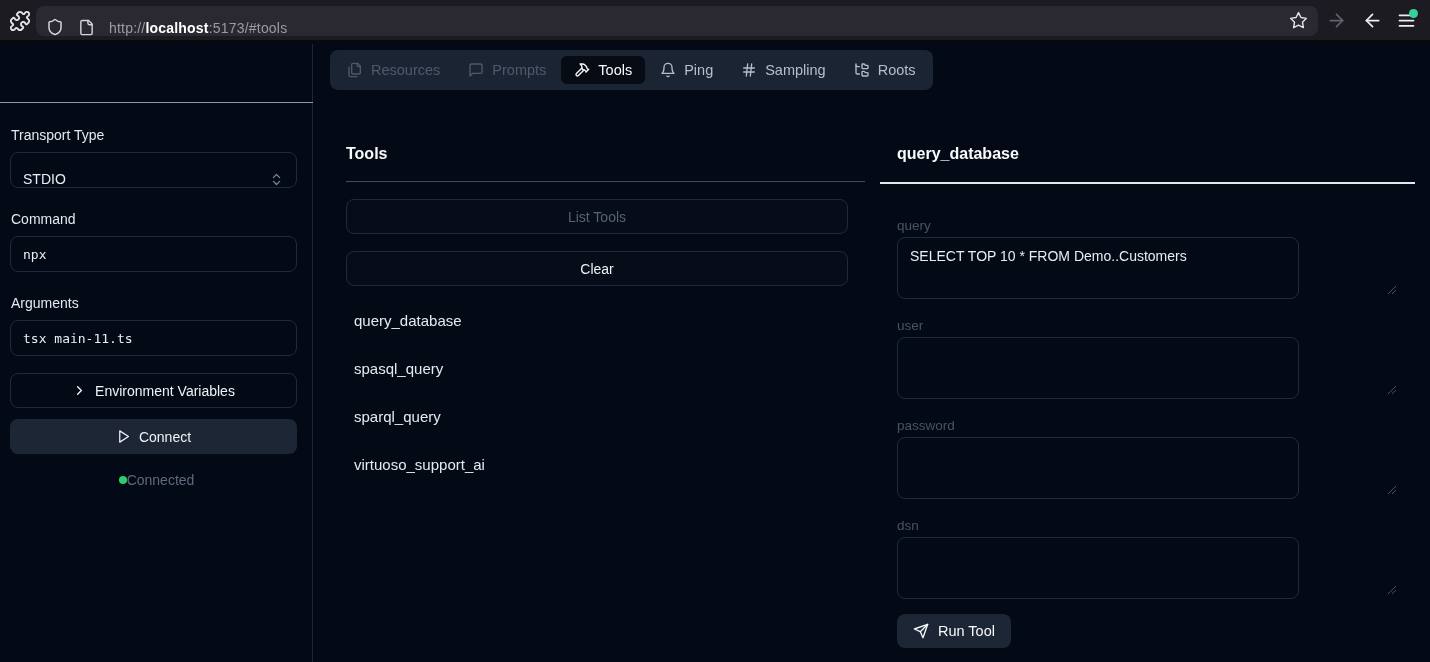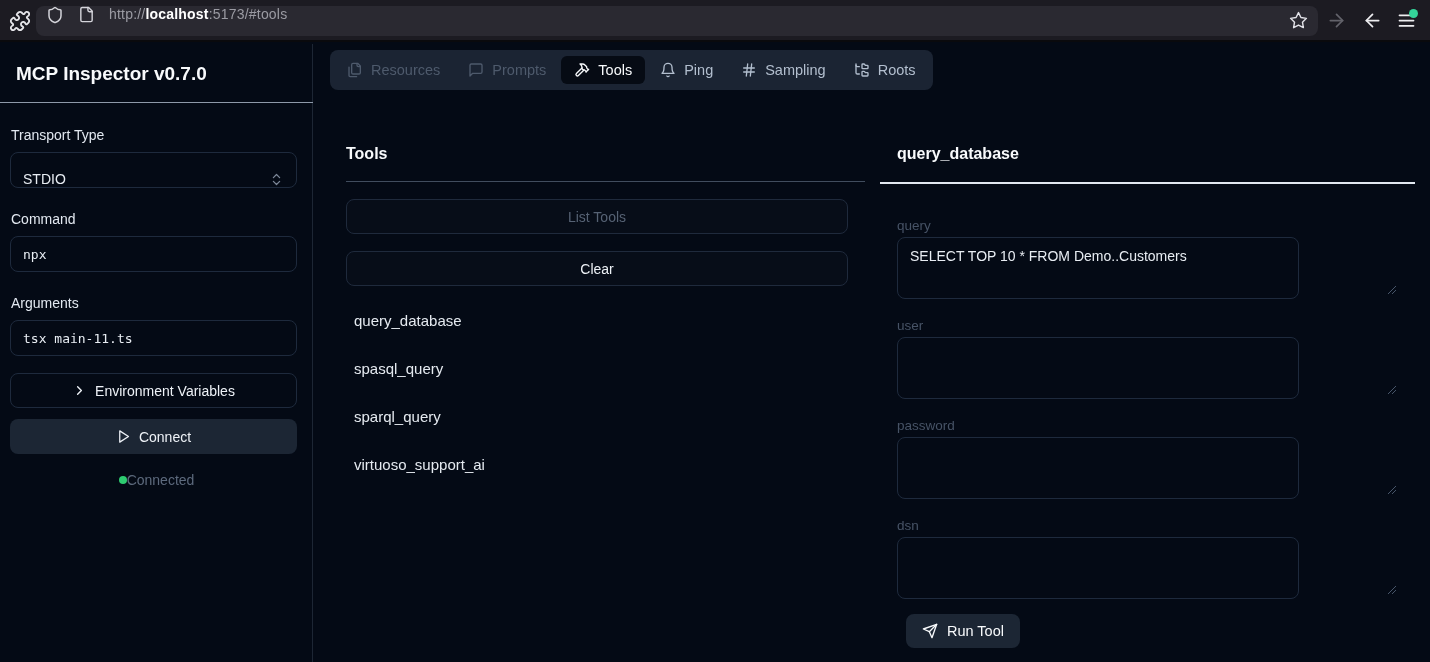--- a/index.html
+++ b/index.html
@@ -4,21 +4,21 @@
 <style>
   * { margin: 0; padding: 0; box-sizing: border-box; }
   html, body { width: 1430px; height: 662px; overflow: hidden; background: #040a15;
     font-family: "Liberation Sans", sans-serif; }
 
   
   .chrome { position: absolute; top: 0; left: 0; width: 1430px; height: 42px;
     background: #1c1b22; border-bottom: 2px solid #0a0a0d; }
   .chrome .puzzle { position: absolute; left: 9px; top: 10px; color: #e6e6ea; }
   .urlbar { position: absolute; left: 36px; top: 6px; width: 1282px; height: 30px;
-    background: #2a2931; border-radius: 8px; display: flex; align-items: flex-start; padding: 0 10px; }
+    background: #2a2931; border-radius: 8px; display: flex; align-items: flex-end; padding: 0 10px; }
   .urlbar .ic { color: #d4d4da; display: inline-flex; margin-right: 14px; }
   .url-text { font-size: 14px; color: #9b9ba3; letter-spacing: .2px; }
   .url-text .host { color: #ffffff; font-weight: 700; }
   .urlbar .star { position: absolute; right: 10px; top: 5px; color: #e2e2e8; }
   .nav-ic { position: absolute; top: 10px; display: inline-flex; }
   .nav-fwd { left: 1326px; color: #62626a; }
   .nav-back { left: 1362px; color: #ededf0; }
   .nav-menu { left: 1396px; color: #ededf0; }
   .menu-dot { position: absolute; left: 1409px; top: 9px; width: 9px; height: 9px;
     border-radius: 50%; background: #34d399; }
@@ -74,21 +74,21 @@
   .det-divider { position: absolute; left: 880px; top: 138px; width: 535px; height: 2px; background: #e2e8f0; }
   .det-label { position: absolute; left: 897px; font-size: 13.5px; color: #475366; }
   .det-ta { position: absolute; left: 897px; width: 402px; height: 62px; resize: none;
     border: 1px solid #1e2a3d; border-radius: 8px; background: transparent; outline: none;
     color: #e8edf3; font-size: 14px; font-family: "Liberation Sans", sans-serif;
     padding: 10px 12px; }
   .resizer { position: absolute; width: 11px; height: 11px; color: #475569; pointer-events: none; }
   .run-btn { position: absolute; left: 897px; top: 570px; height: 34px; padding: 0 16px;
     background: #1c2634; border: none; border-radius: 8px; color: #f8fafc;
     font-size: 14.5px; font-weight: 500; font-family: "Liberation Sans", sans-serif;
-    display: inline-flex; align-items: center; gap: 9px; cursor: pointer; margin-left: 9px; }
+    display: inline-flex; align-items: center; gap: 9px; cursor: pointer; }
 </style>
 </head>
 <body>
 
 <div class="chrome">
   <span class="puzzle">
     <svg width="22" height="22" viewBox="0 0 24 24" fill="none" stroke="currentColor" stroke-width="2" stroke-linecap="round" stroke-linejoin="round">
         <path d="M19.439 7.85c-.049.322.059.648.289.878l1.568 1.568c.47.47.706 1.087.706 1.704s-.235 1.233-.706 1.704l-1.611 1.611a.98.98 0 0 1-.837.276c-.47-.07-.802-.48-.968-.925a2.501 2.501 0 1 0-3.214 3.214c.446.166.855.497.925.968a.979.979 0 0 1-.276.837l-1.61 1.61a2.404 2.404 0 0 1-1.705.707 2.402 2.402 0 0 1-1.704-.706l-1.568-1.568a1.026 1.026 0 0 0-.877-.29c-.493.074-.84.504-1.02.968a2.5 2.5 0 1 1-3.237-3.237c.464-.18.894-.527.967-1.02a1.026 1.026 0 0 0-.289-.877l-1.568-1.568A2.402 2.402 0 0 1 1.998 12c0-.617.236-1.234.706-1.704L4.23 8.77c.24-.24.581-.353.917-.303.515.077.877.528 1.073 1.01a2.5 2.5 0 1 0 3.259-3.259c-.482-.196-.933-.558-1.01-1.073a1.026 1.026 0 0 1 .303-.917l1.525-1.525A2.402 2.402 0 0 1 12 1.998c.617 0 1.234.236 1.704.706l1.568 1.568c.23.23.556.338.877.29.493-.074.84-.504 1.02-.968a2.5 2.5 0 1 1 3.237 3.237c-.464.18-.894.527-.967 1.02Z"></path>
       </svg>
   </span>
@@ -131,21 +131,20 @@
         <line x1="4" y1="12" x2="20" y2="12"></line>
         <line x1="4" y1="18" x2="20" y2="18"></line>
       </svg>
   </span>
   <span class="menu-dot"></span>
 </div>
 
 <div class="app">
 
   <aside class="sidebar">
-    <div class="sb-title">MCP Inspector v0.7.0</div>
     <div class="sb-divider"></div>
 
     <div class="sb-label" style="top: 83px;">Transport Type</div>
     <div class="field-box select-box" style="top: 108px;">
       <span>STDIO</span>
       <span class="chev">
         <svg width="15" height="15" viewBox="0 0 24 24" fill="none" stroke="currentColor" stroke-width="2" stroke-linecap="round" stroke-linejoin="round">
             <path d="m7 15 5 5 5-5"></path>
             <path d="m7 9 5-5 5 5"></path>
           </svg>

